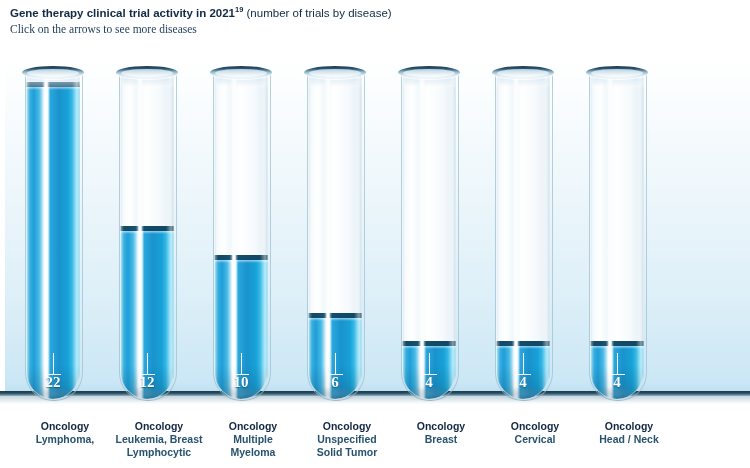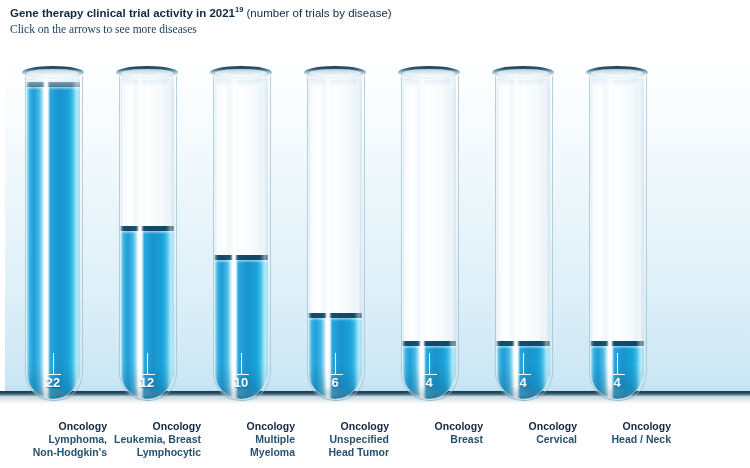--- a/index.html
+++ b/index.html
@@ -144,27 +144,28 @@
     pointer-events:none;
   }
   .tick{
     position:relative;height:22px;width:1px;margin:0 auto 2px auto;
     background:#ffffff;
   }
   .tick:after{
     content:"";position:absolute;left:-7px;bottom:0;width:15px;height:1px;background:#ffffff;
   }
   .value{
-    font-size:13px;font-weight:bold;color:#ffffff;line-height:11px;
+    font-size:15px;font-weight:bold;color:#ffffff;line-height:11px;
     text-shadow:0 1px 1px rgba(10,60,90,.55);
+    font-family:Liberation Serif, serif;
   }
 
   
   .label{
-    position:absolute;top:420px;width:108px;text-align:right;
+    position:absolute;top:420px;width:108px;text-align:center;margin-left:12px;
   }
   .label .cat{
     font-size:10.5px;font-weight:bold;color:#12263f;line-height:13px;
   }
   .label .sub{
     font-size:10.5px;color:#27526f;line-height:13px;font-weight:bold;
   }
 </style>
 </head>
 <body>
@@ -319,36 +320,35 @@
         <div class="marker">
           <div class="tick"></div>
           <div class="value">4</div>
         </div>
       </div>
     </div>
   <div id="labels-layer">
       <div class="label" style="left: -1px;">
         <div class="cat">Oncology</div>
         <div class="sub">Lymphoma,</div>
-        <div class="sub">Non-Hodgkin's</div>
       </div>
       <div class="label" style="left: 93px;">
         <div class="cat">Oncology</div>
         <div class="sub">Leukemia, Breast</div>
         <div class="sub">Lymphocytic</div>
       </div>
       <div class="label" style="left: 187px;">
         <div class="cat">Oncology</div>
         <div class="sub">Multiple</div>
         <div class="sub">Myeloma</div>
       </div>
       <div class="label" style="left: 281px;">
         <div class="cat">Oncology</div>
         <div class="sub">Unspecified</div>
-        <div class="sub">Head Tumor</div>
+        <div class="sub">Solid Tumor</div>
       </div>
       <div class="label" style="left: 375px;">
         <div class="cat">Oncology</div>
         <div class="sub">Breast</div>
         <div class="sub"></div>
       </div>
       <div class="label" style="left: 469px;">
         <div class="cat">Oncology</div>
         <div class="sub">Cervical</div>
         <div class="sub"></div>

